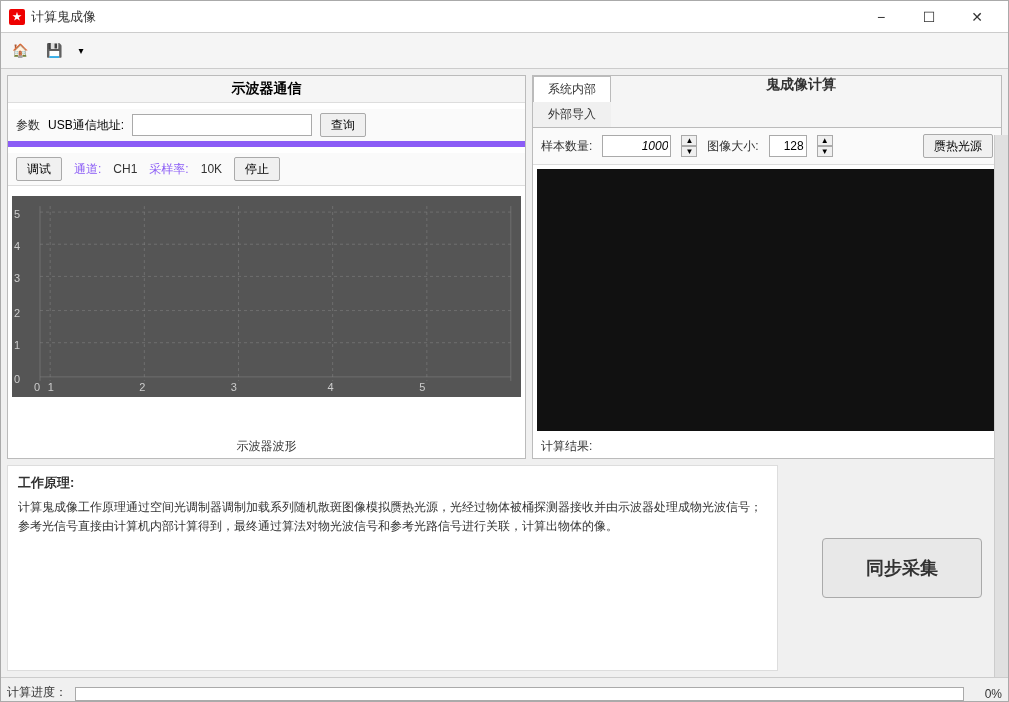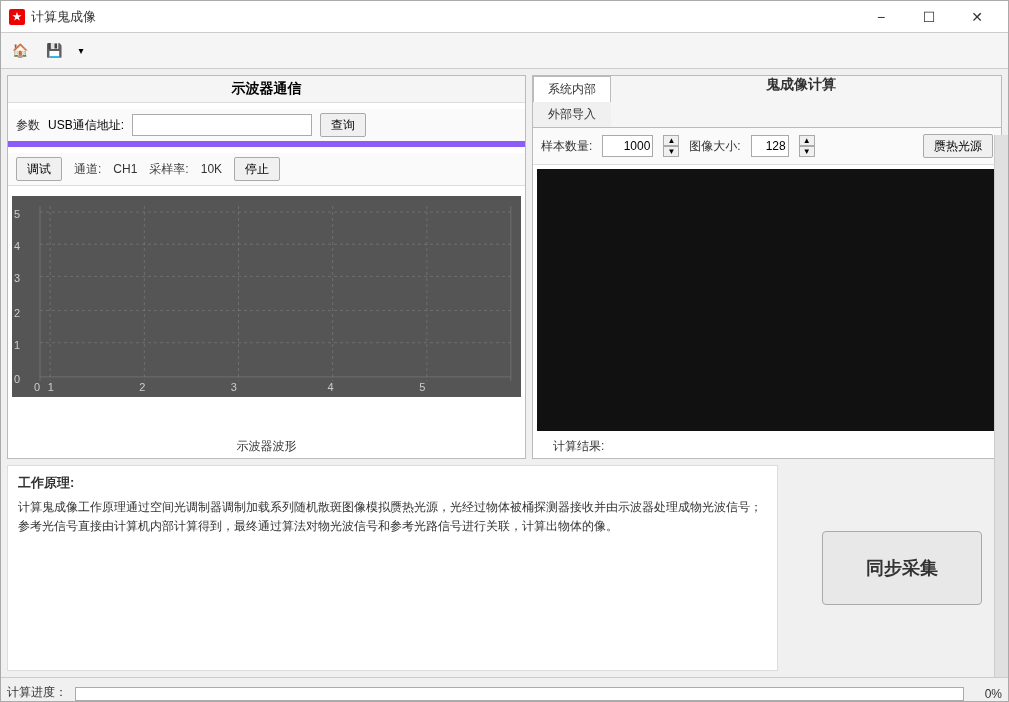--- a/index.html
+++ b/index.html
@@ -138,21 +138,21 @@
     }
 
     .osc-controls2 {
       display: flex;
       align-items: center;
       padding: 4px 8px;
       gap: 12px;
       border-bottom: 1px solid #ddd;
       background: #fafafa;
     }
-    .channel-label, .samplerate-label { color: #404040; font-size: 12px; }
+    .channel-label, .samplerate-label { color: #8b5cf6; font-size: 12px; }
     .channel-val, .samplerate-val { color: #333; font-size: 12px; }
 
     .chart-area {
       flex: 1;
       background: #555;
       position: relative;
       margin: 4px;
     }
     .chart-label {
       text-align: center;
@@ -247,21 +247,21 @@
     .image-area {
       flex: 1;
       background: #111;
       margin: 4px;
       position: relative;
     }
     .result-label {
       text-align: left;
       font-size: 12px;
       color: #333;
-      padding: 3px 20px;
+      padding: 3px 8px;
     }
 
     
     .bottom-section {
       display: flex;
       flex-direction: row;
       padding: 6px;
       gap: 24px;
       flex: 1;
     }
@@ -283,21 +283,21 @@
       line-height: 1.6;
     }
     .sync-btn-area {
       width: 200px;
       display: flex;
       align-items: center;
       justify-content: center;
     }
     .sync-btn {
       width: 160px;
-      height: 74px;
+      height: 60px;
       background: #e8e8e8;
       border: 1px solid #aaa;
       border-radius: 4px;
       font-size: 18px;
       font-weight: bold;
       cursor: pointer;
       color: #333;
     }
 
     
@@ -435,21 +435,21 @@
         <div style="display:flex; align-items:stretch; background:#f5f5f5; border-bottom:1px solid #bbb;">
           <div class="tabs-row" style="border-bottom:none; flex:0 0 auto;">
             <div class="tab active">系统内部</div>
             <div class="tab">外部导入</div>
           </div>
           <div class="right-panel-title">鬼成像计算</div>
         </div>
 
         <div class="ghost-controls">
           <span class="ctrl-label">样本数量:</span>
-          <input class="num-input" type="text" value="1000" style="width: 51px;">
+          <input class="num-input" type="text" value="1000" style="width: 69px; font-style: italic;">
           <div class="spinner">
             <button class="spin-btn">▲</button>
             <button class="spin-btn">▼</button>
           </div>
           <span class="ctrl-label">图像大小:</span>
           <input class="num-input" type="text" value="128" style="width: 38px;">
           <div class="spinner">
             <button class="spin-btn">▲</button>
             <button class="spin-btn">▼</button>
           </div>

